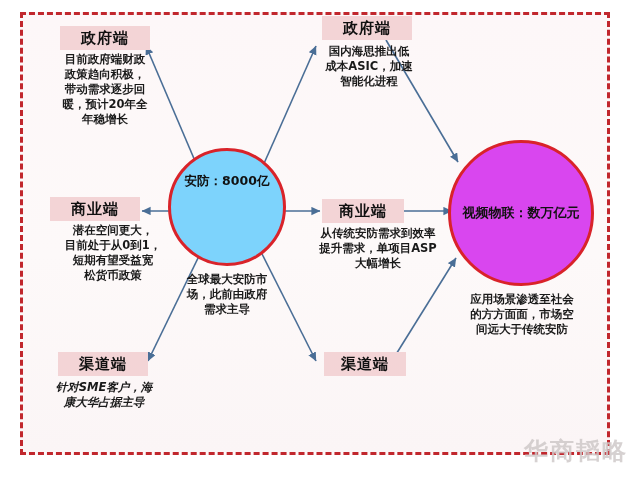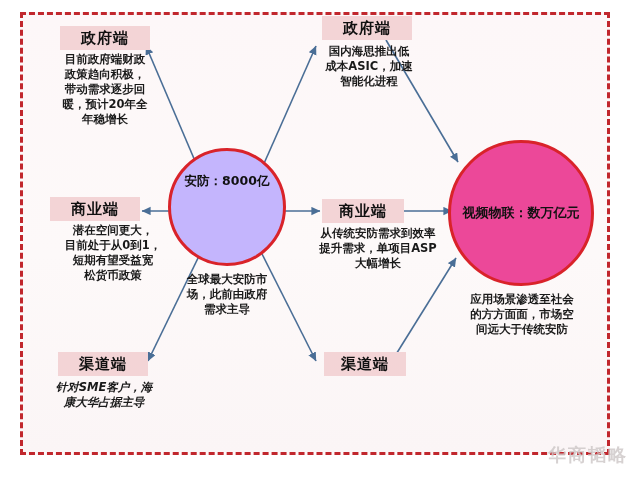--- a/index.html
+++ b/index.html
@@ -58,52 +58,52 @@
   .circle {
     position: absolute;
     border-radius: 50%;
     box-sizing: border-box;
     display: flex;
     align-items: center;
     justify-content: center;
     text-align: center;
   }
   #circle-security {
-    background: #c4b5fd;
+    background: #7dd3fc;
     border: 3px solid #d9232a;
   }
   #circle-security .lbl {
     position: absolute;
     top: 22px;
     left: 0; right: 0;
     font-size: 12.5px;
     font-weight: bold;
     color: #111;
   }
   #circle-video {
     background: #8fa8ca;
     border: none;
     color: #111;
     font-size: 12.5px;
     font-weight: bold;
     line-height: 16px;
   }
   #circle-iot {
-    background: #ec4899;
+    background: #d946ef;
     border: 3px solid #d9232a;
     font-size: 13px;
     font-weight: bold;
     color: #111;
   }
   
   #watermark {
     position: absolute;
     right: 12px;
     bottom: 12px;
-    font-size: 18px;
+    font-size: 24px;
     color: #cfc9c9;
     letter-spacing: 2px;
     font-weight: bold;
     opacity: .85;
   }
 </style>
 </head>
 <body>
 
 <div id="stage">

